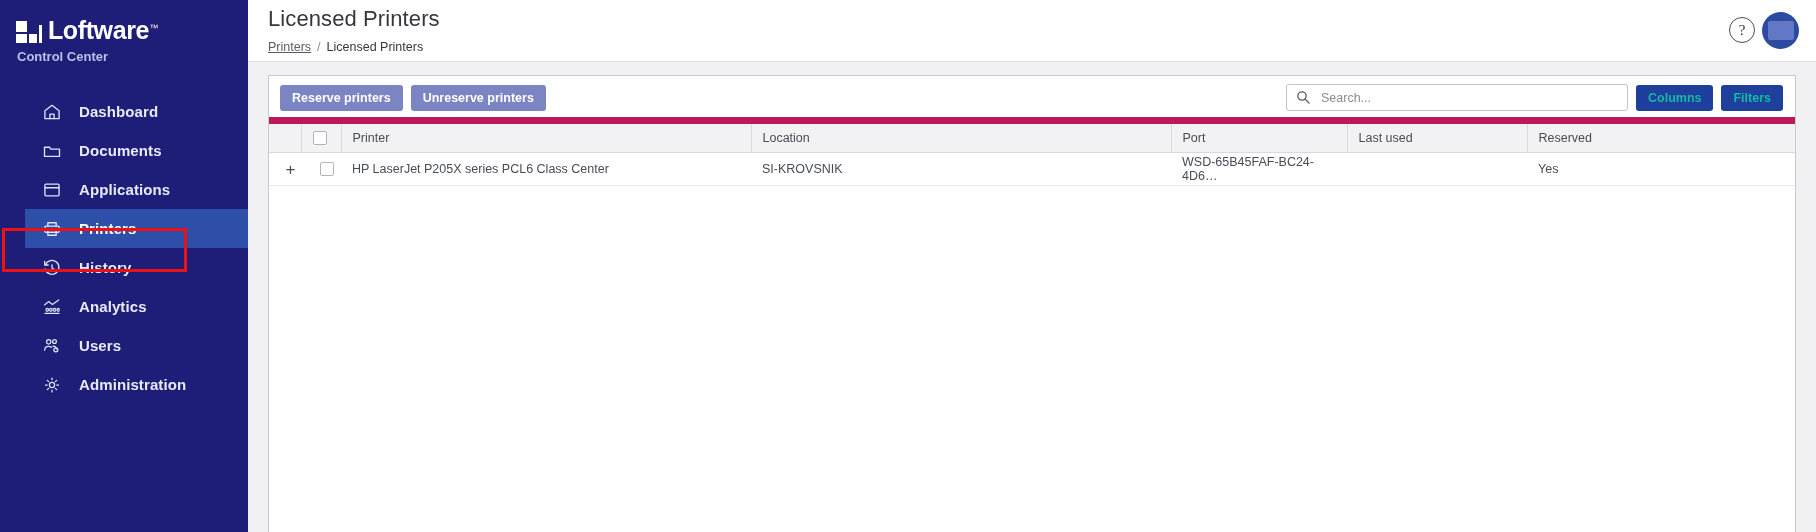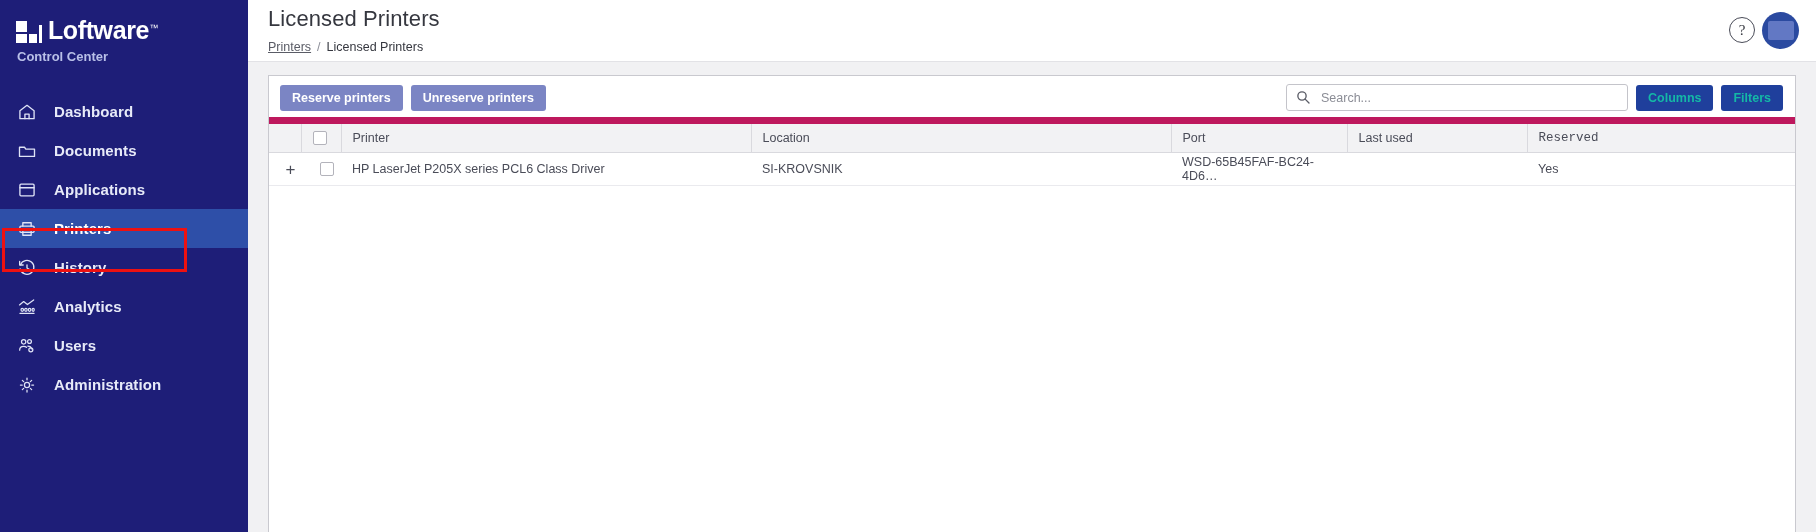--- a/index.html
+++ b/index.html
@@ -74,20 +74,21 @@
   .nav { margin-top: 28px; }
   .nav-item {
     position: relative;
     display: flex;
     align-items: center;
     height: 39px;
     padding-left: 16px;
     gap: 16px;
     cursor: pointer;
     margin-bottom: 0;
+    margin-left: 25px;
   }
   .nav-item + .nav-item { margin-top: 0; }
   .nav-item .ico {
     width: 22px; height: 22px;
     flex: 0 0 auto;
     display: flex;
     align-items: center;
     justify-content: center;
     color: #dfe3f6;
   }
@@ -277,21 +278,21 @@
     border-bottom: 1px solid #d9d9de;
     border-right: 1px solid #d9d9de;
     height: 32px;
     text-align: left;
     font-size: 12.5px;
     font-weight: normal;
     color: #4a4c58;
     padding: 0 0 0 11px;
     vertical-align: middle;
   }
-  table.grid thead th.last { border-right: none; font-family: Liberation Mono, monospace; }
+  table.grid thead th.last { border-right: none; }
   table.grid tbody td {
     height: 33px;
     font-size: 12.5px;
     color: #4a4c58;
     padding: 0 0 0 11px;
     vertical-align: middle;
     border-bottom: 1px solid #eaeaee;
     background: #ffffff;
   }
   .col-exp { width: 32px; }
@@ -499,21 +500,21 @@
           </tr>
         </thead>
         <tbody>
           <tr>
             <td class="c-exp">
               <span class="expander">+</span>
             </td>
             <td class="c-chk">
               <span class="chk"></span>
             </td>
-            <td>HP LaserJet P205X series PCL6 Class Driver</td>
+            <td>HP LaserJet P205X series PCL6 Class Center</td>
             <td>SI-KROVSNIK</td>
             <td>WSD-65B45FAF-BC24-4D6…</td>
             <td></td>
             <td>Yes</td>
           </tr>
         </tbody>
       </table>
 
     </div>
   </div>

